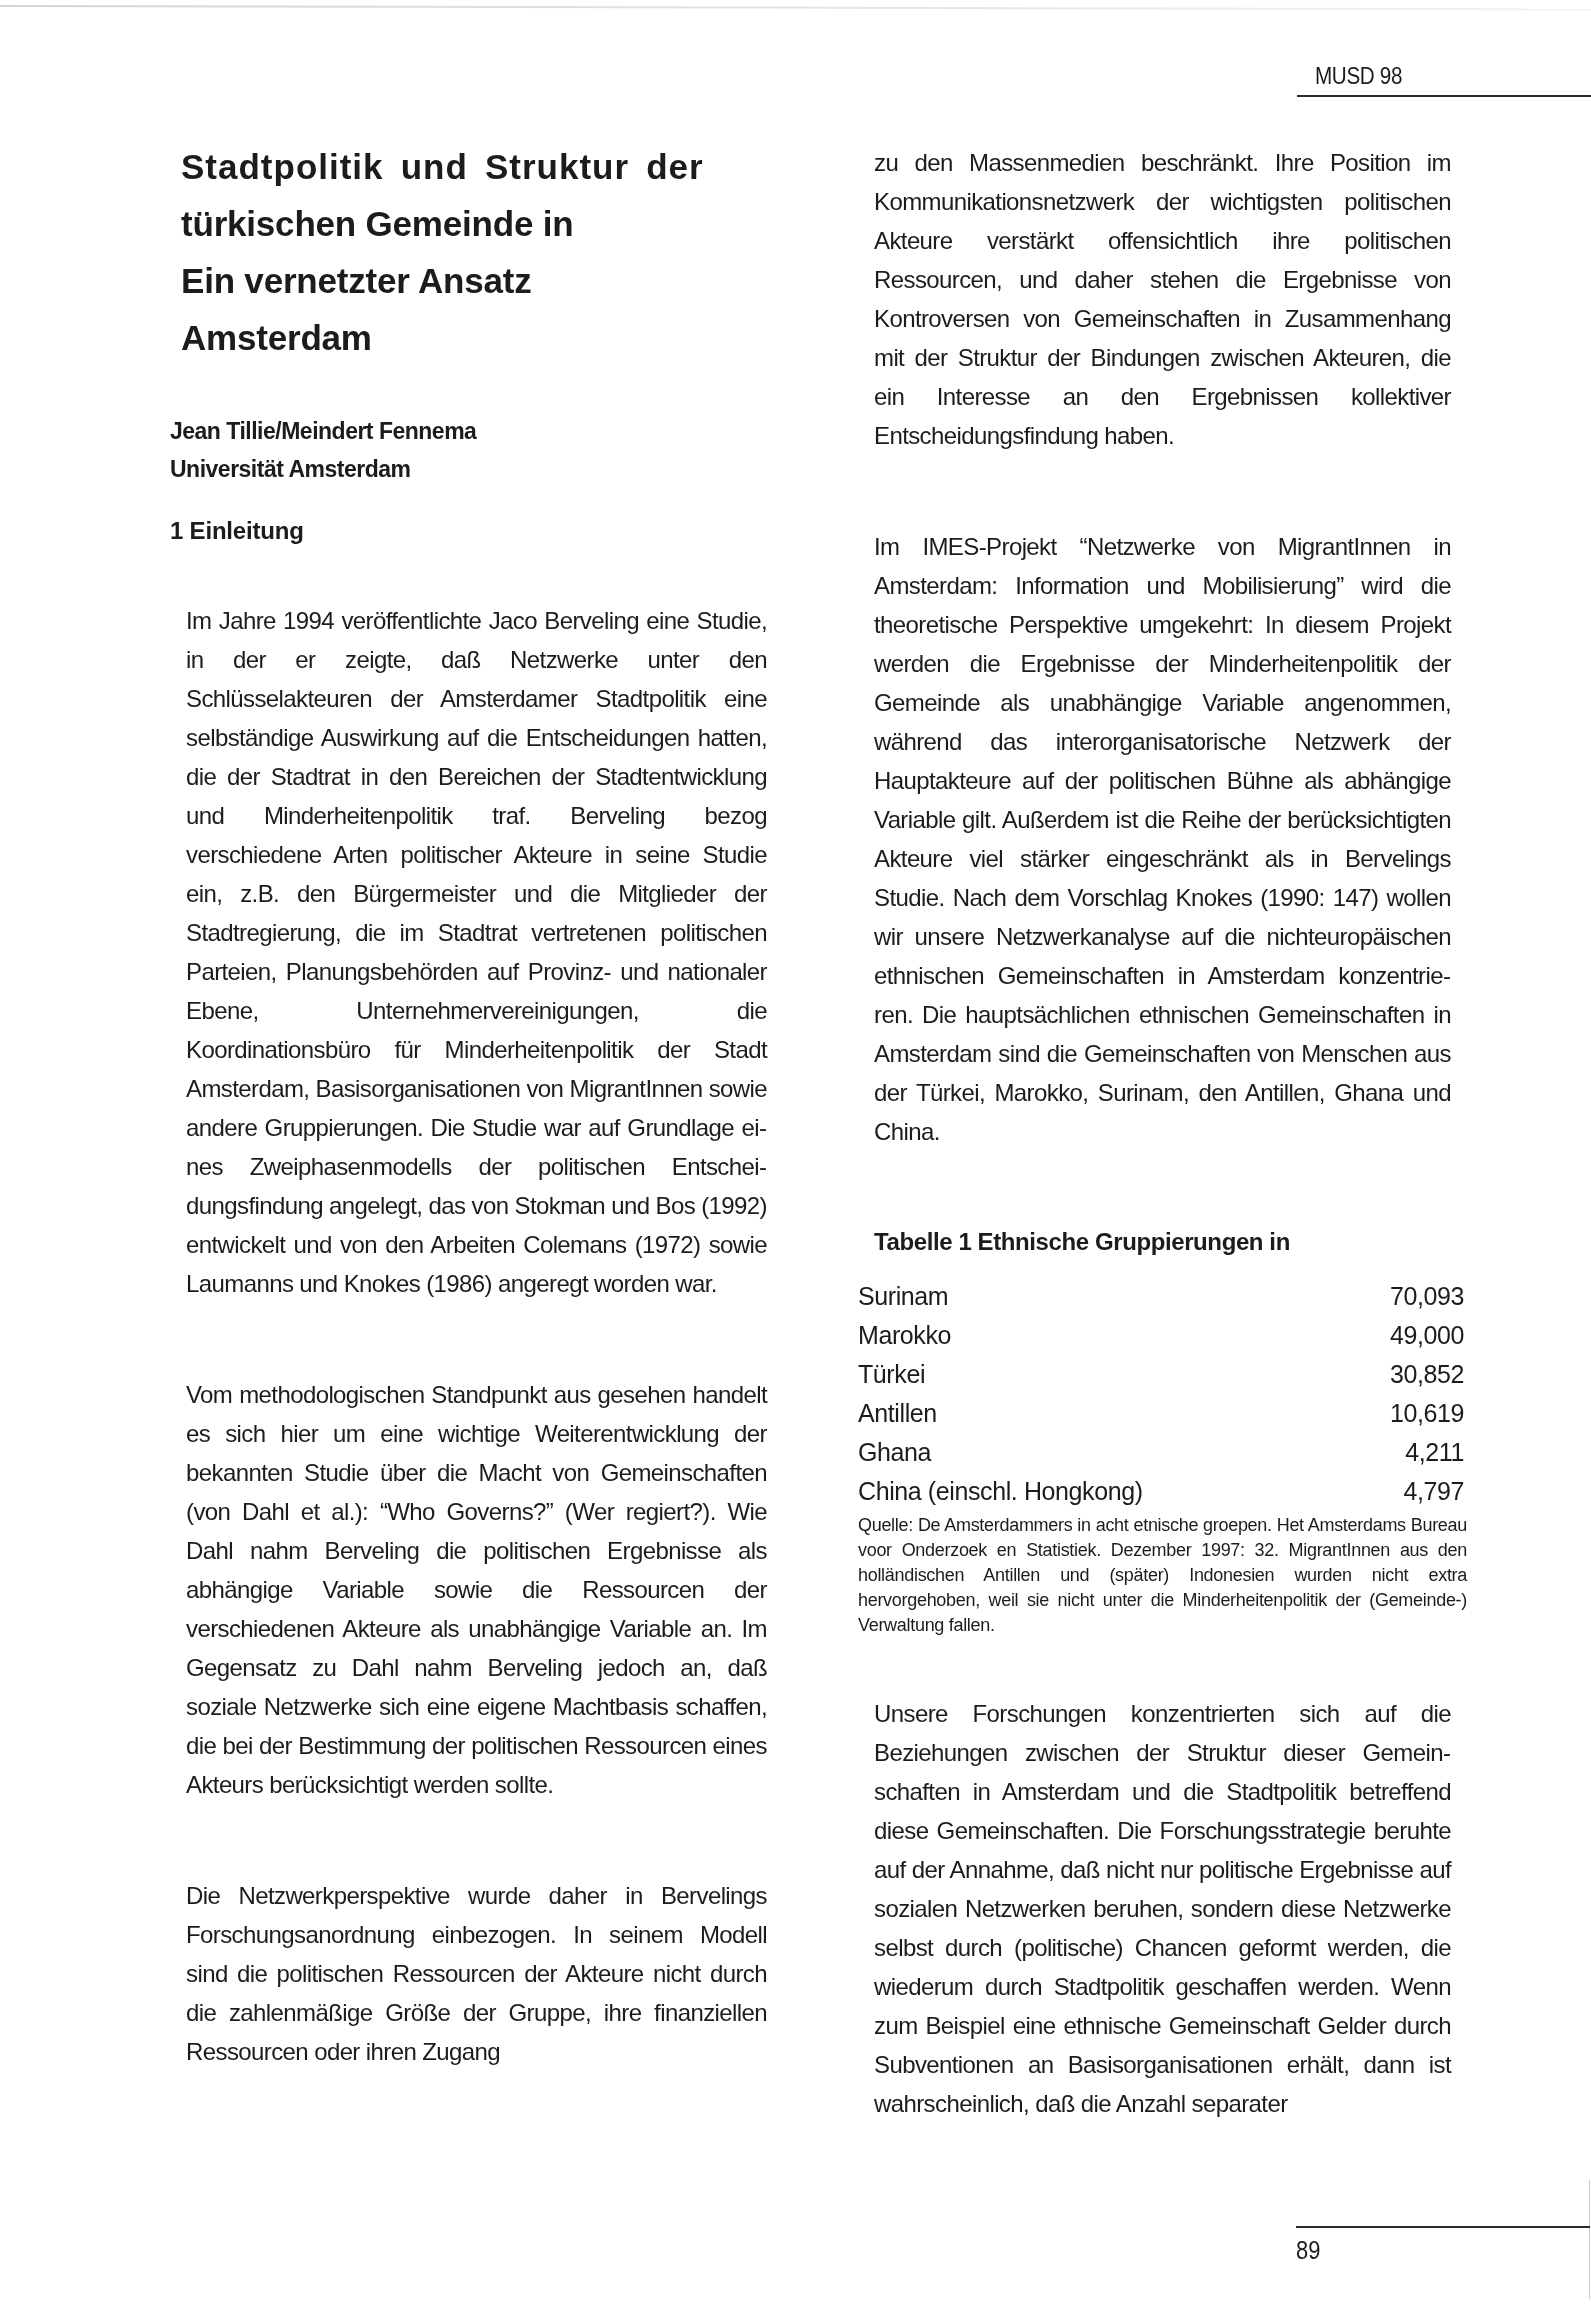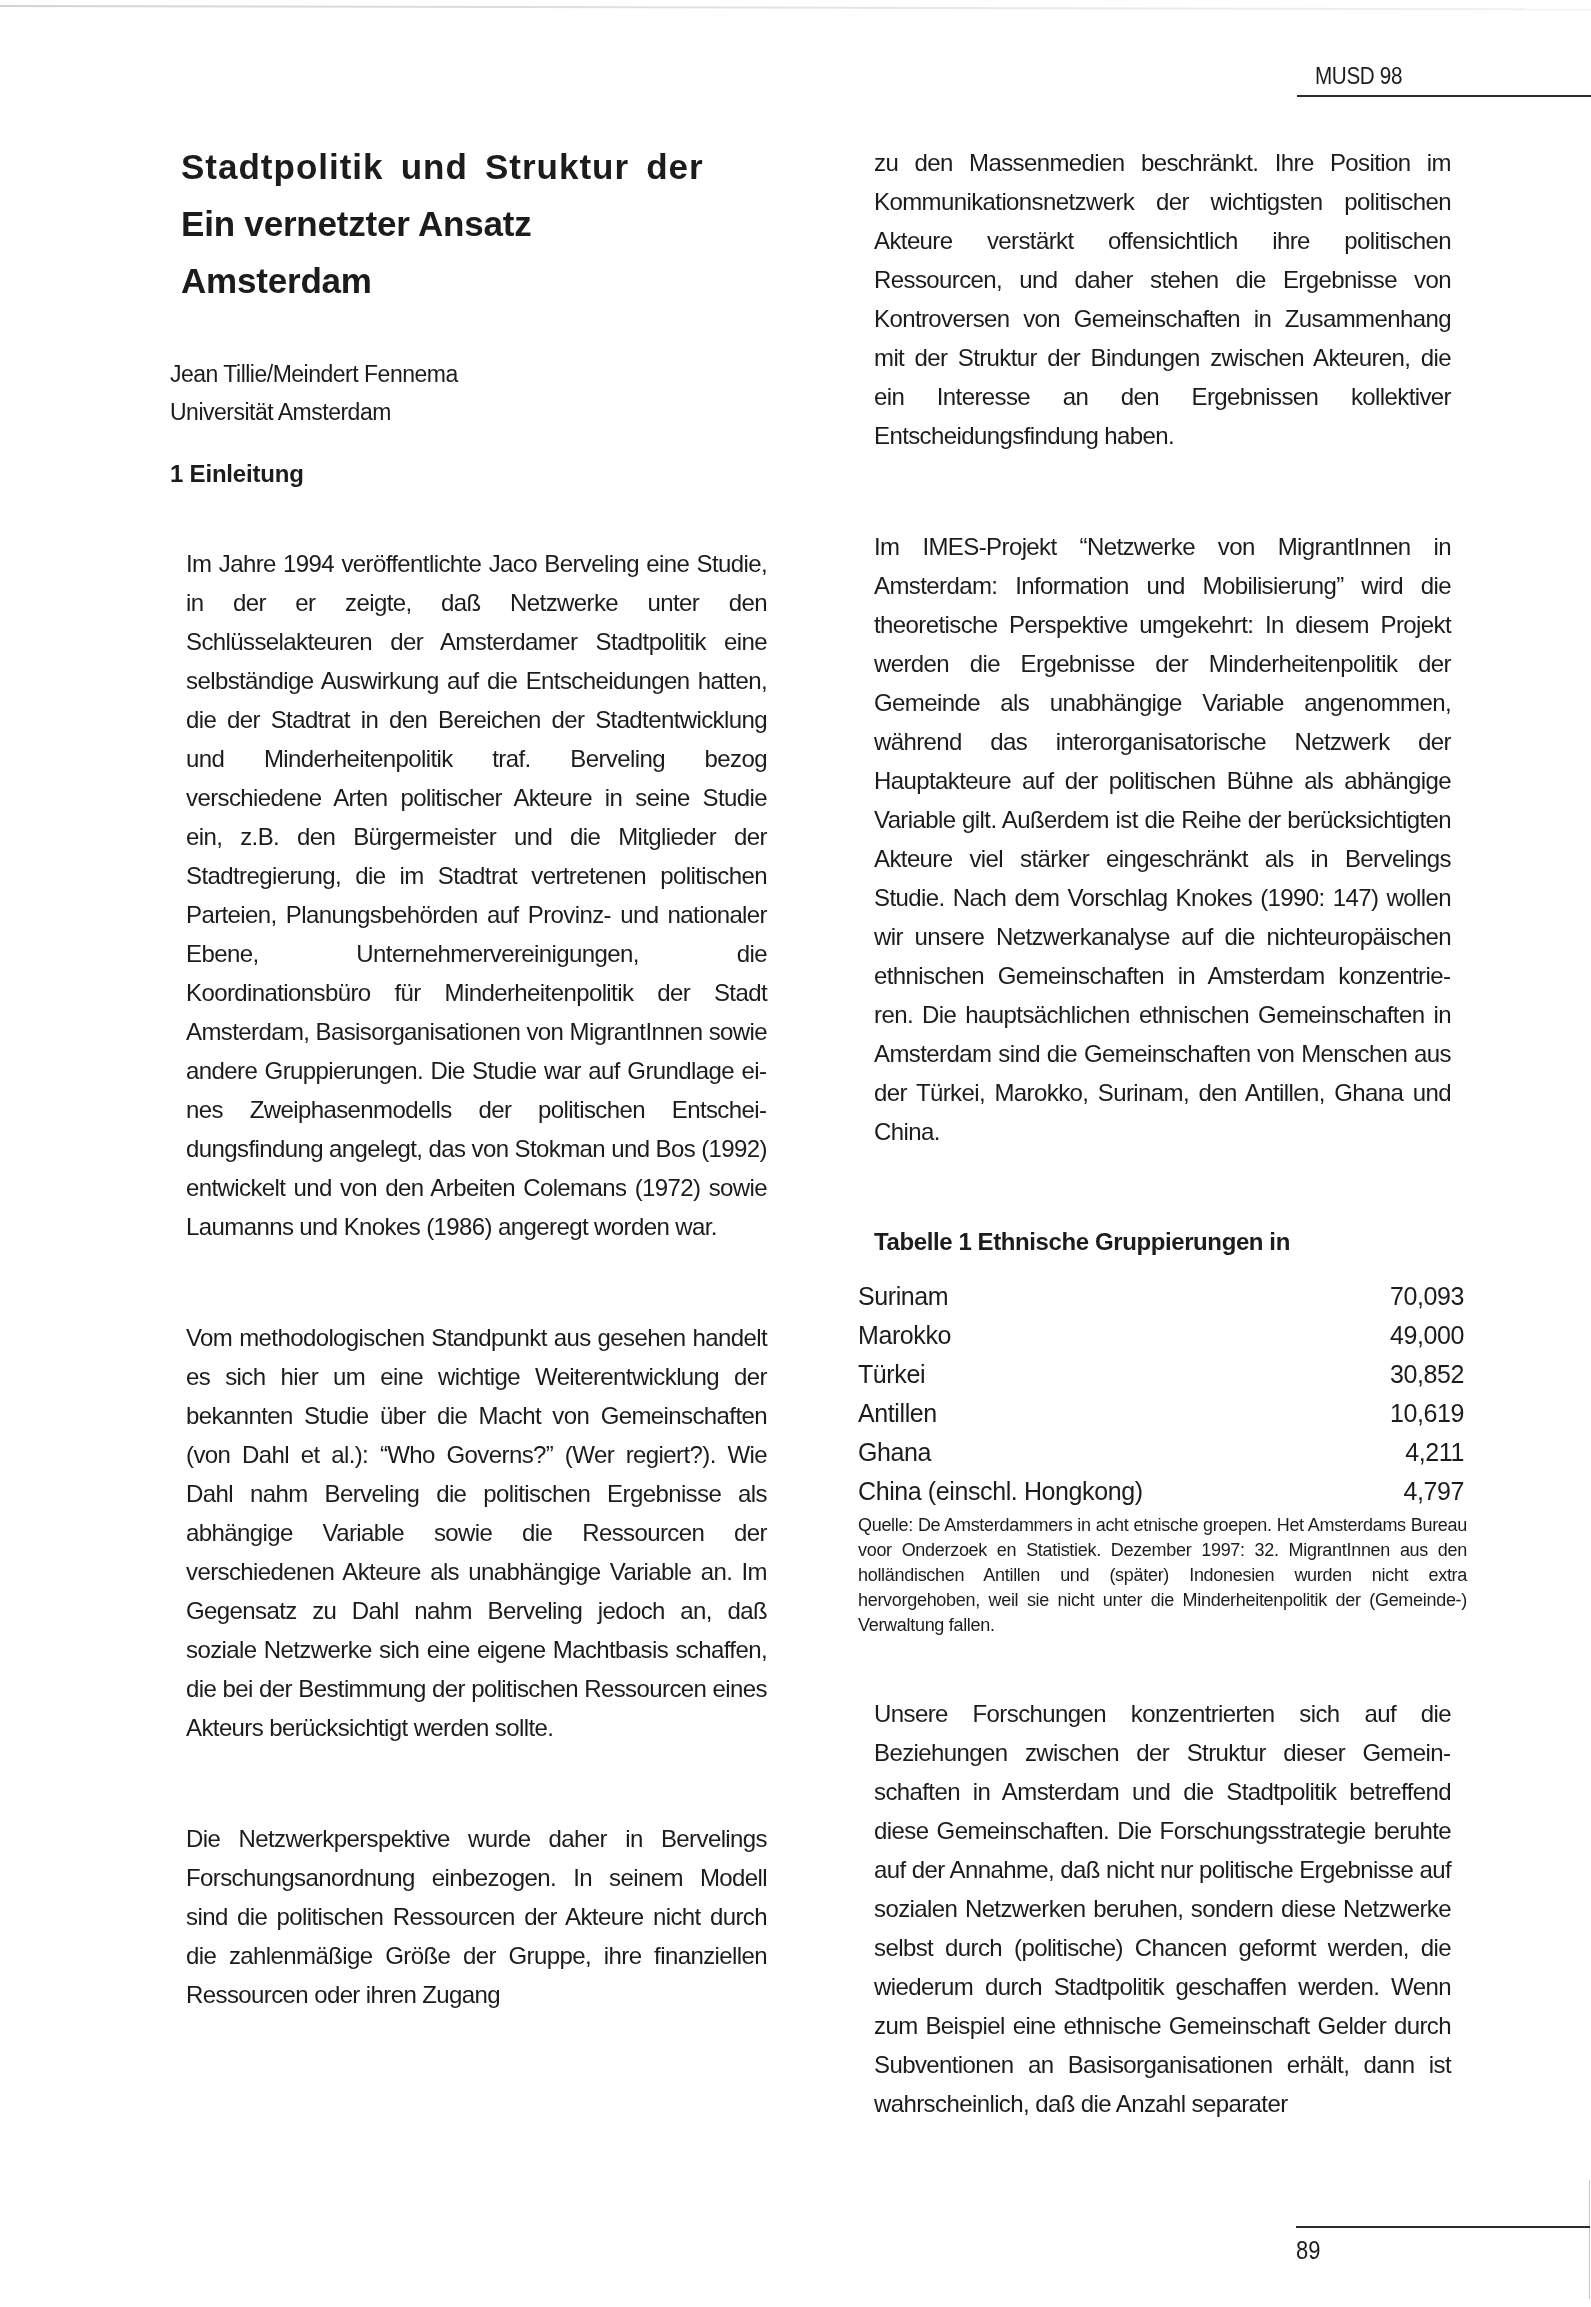--- a/index.html
+++ b/index.html
@@ -32,21 +32,21 @@
   .col-right { left: 858px; top: 127px; width: 609px; }
 
   .title {
     font-weight: bold; font-size: 35px; line-height: 57px; margin: 11px;
     letter-spacing: -0.2px;
   }
   .title .line { display: block; }
   .title .line.wide { letter-spacing: 1px; word-spacing: 6.4px; }
 
   .authors { margin-top: 46px; font-size: 23px; line-height: 38px; letter-spacing: -0.5px; }
-  .authors span { display: block; }
+  .authors span { display: block; font-weight: bold; }
 
   .section-head {
     font-weight: bold; font-size: 24px; margin: 24px 0 0 0; line-height: 38px; letter-spacing: -0.2px;
   }
 
   p.body {
     margin: 16px; font-size: 24px; line-height: 39px; text-align: justify;
     letter-spacing: -0.6px; hyphens: manual;
   }
   .gap-l { height: 40px; }
@@ -67,20 +67,21 @@
 
 <div class="scan-edge"></div>
 <div class="right-edge"></div>
 
 <div class="running-head">MUSD 98</div>
 <div class="head-rule"></div>
 
 <div class="col col-left">
   <h1 class="title">
     <span class="line wide">Stadtpolitik und Struktur der</span>
+    <span class="line">türkischen Gemeinde in</span>
     <span class="line">Ein vernetzter Ansatz</span>
     <span class="line">Amsterdam</span>
   </h1>
 
   <div class="authors">
     <span>Jean Tillie/Meindert Fennema</span>
     <span>Universität Amsterdam</span>
   </div>
 
   <h2 class="section-head">1  Einleitung</h2>

